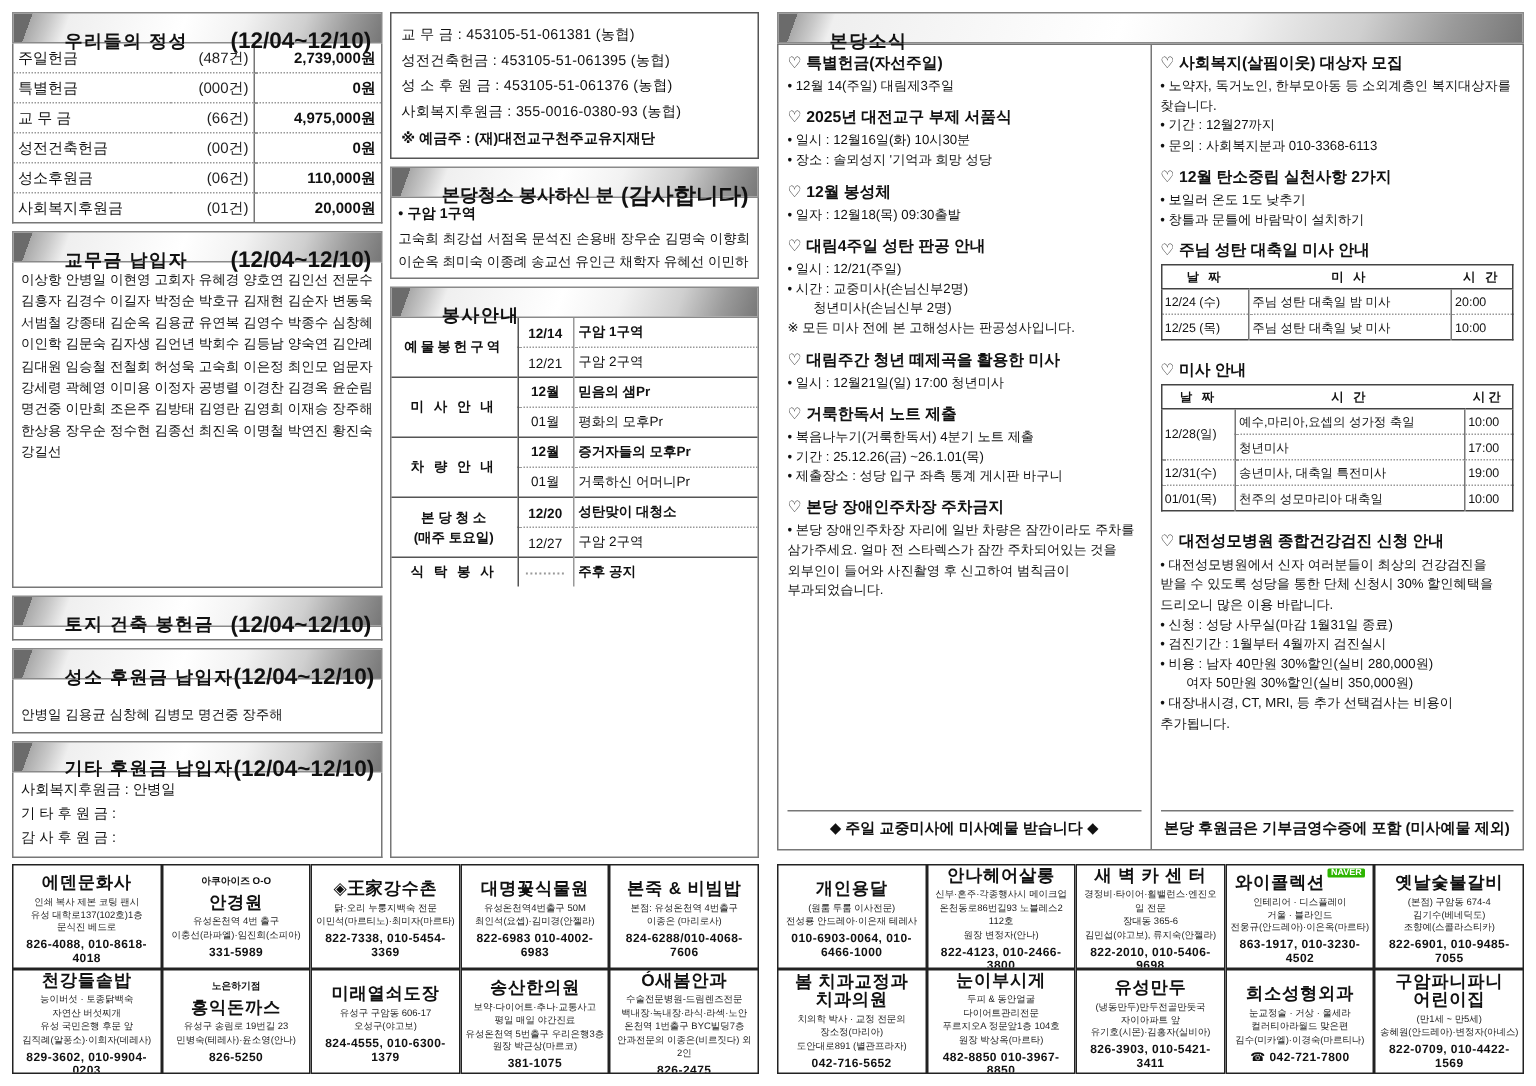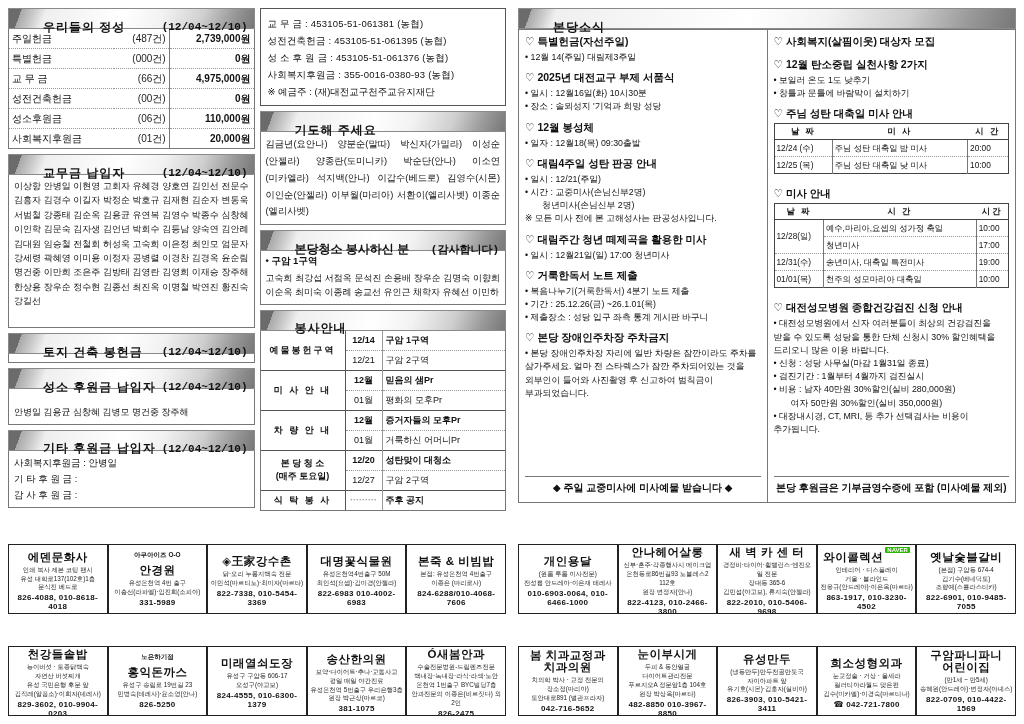--- a/index.html
+++ b/index.html
@@ -7,37 +7,37 @@
     display:flex;gap:12px;padding:8px;font-family:"Liberation Sans","DejaVu Sans",sans-serif;
     color:#111;overflow:hidden;}
   .page{flex:1;min-width:0;display:flex;flex-direction:column;}
   
   .sec{display:flex;flex-direction:column;margin-bottom:5px;}
   .sec-h{position:relative;display:flex;align-items:center;height:21px;
     padding:17px 6px 0 34px;border:1px solid #8a8a8a;box-sizing:border-box;
     background:linear-gradient(110deg,#6b6b6b 0px,#6b6b6b 12px,#a9a9a9 12px,#c9c9c9 24px,
       #efefef 36px,#ffffff 46%,#f2f2f2 62%,#cfcfcf 78%,#9a9a9a 90%,#777 100%);}
   .sec-title{font-weight:bold;font-size:12px;letter-spacing:1px;white-space:nowrap;}
-  .sec-period{margin-left:auto;font-weight:bold;font-size:11px;white-space:nowrap;font-family:Liberation Mono, monospace;}
+  .sec-period{margin-left:auto;font-weight:bold;font-size:15px;white-space:nowrap;}
   .sec-period:empty{display:none;}
   .sec-b{border:1px solid #777;border-top:none;padding:4px 5px;background:#fff;flex:1;box-sizing:border-box;}
   
   .lp-main{display:flex;gap:5px;flex:1;min-height:0;}
   .lp-col{flex:1;min-width:0;display:flex;flex-direction:column;}
   table{border-collapse:collapse;width:100%;}
   .offer-tbl{font-size:10px;}
   .offer-tbl td{padding:2.5px 3px;border-top:1px dotted #999;}
   .offer-tbl tr:first-child td{border-top:none;}
   .offer-tbl td.amt{text-align:right;border-left:1px solid #777;font-weight:bold;white-space:nowrap;}
   .offer-tbl td.cnt{text-align:right;color:#222;white-space:nowrap;}
   .names{font-size:9px;line-height:1.6;text-align:justify;text-align-last:left;word-break:keep-all;}
   .prelines{font-size:9.5px;line-height:1.7;white-space:pre-line;}
   .acct-box{border:1.5px solid #555;padding:6px 7px;margin-bottom:5px;}
   .acct-body{font-size:9.5px;line-height:1.8;white-space:pre-line;letter-spacing:.2px;}
-  .acct-holder{font-size:9.5px;font-weight:normal;margin-top:3px;}
+  .acct-holder{font-size:9.5px;font-weight:bold;margin-top:3px;}
   .svc-tbl{font-size:9px;}
   .svc-tbl td{padding:3px 3px;border-top:1px dotted #999;}
   .svc-tbl tr.grp td{border-top:1px solid #555;font-weight:bold;}
   .svc-tbl td.cat{text-align:center;letter-spacing:2px;white-space:pre-line;border-right:1px solid #555;width:78px;}
   .svc-tbl td.d{text-align:center;width:30px;border-right:1px solid #999;white-space:nowrap;}
   .svc-tbl tr:first-child td{border-top:none;}
   .empty-box{height:44px;}
   
   .np-frame{border:1px solid #777;flex:1;display:flex;flex-direction:column;min-height:0;margin-bottom:5px;}
   .np-cols{display:flex;flex:1;min-height:0;}
@@ -52,21 +52,21 @@
     text-align:center;padding:4px 2px 2px;}
   .mass-tbl{font-size:8.3px;margin:2px 0 6px;border:1px solid #444;}
   .mass-tbl th{border-bottom:1px solid #444;padding:2px;font-weight:bold;letter-spacing:2px;}
   .mass-tbl td{padding:2.5px 2px;text-align:left;border-top:1px dotted #999;white-space:nowrap;margin-left:28px;}
   .mass-tbl td.dt{border-right:1px solid #777;}
   .mass-tbl td.tm{border-left:1px solid #777;}
   
   .ads{display:grid;grid-template-columns:repeat(5,1fr);margin-top:4px;}
   .ad{border:1.6px solid #222;height:70px;box-sizing:border-box;overflow:hidden;
     display:flex;flex-direction:column;align-items:center;justify-content:center;
-    text-align:center;padding:1px 2px;background:#fff;margin-top:32px;}
+    text-align:center;padding:1px 2px;background:#fff;}
   .ad-pre{font-size:6.5px;font-weight:bold;}
   .ad-pre:empty{display:none;}
   .ad-title{font-size:11.5px;font-weight:bold;letter-spacing:.5px;line-height:1.05;white-space:pre-line;display:inline-block;}
   .ad-badge{display:inline-block;background:#2db400;color:#fff;font-size:6px;font-weight:bold;
     padding:0 2px;border-radius:1px;vertical-align:top;margin-left:2px;}
   .ad-badge:empty{display:none;}
   .ad-lines{font-size:6.3px;line-height:1.4;white-space:pre-line;margin-top:1px;color:#222;}
   .ad-phone{font-size:8px;font-weight:bold;margin-top:1px;letter-spacing:.3px;}
 </style>
 </head>
@@ -164,29 +164,20 @@
 
       <div class="lp-col">
         <div class="acct-box">
           <div class="acct-body">교  무  금 : 453105-51-061381 (농협)
 성전건축헌금 : 453105-51-061395 (농협)
 성 소 후 원 금 : 453105-51-061376 (농협)
 사회복지후원금 : 355-0016-0380-93 (농협)</div>
           <div class="acct-holder">※ 예금주 : (재)대전교구천주교유지재단</div>
         </div>
 
-        <div class="sec" style="flex:0 0 auto">
-          <div class="sec-h">
-            <span class="sec-title">기도해 주세요</span>
-
-          </div>
-          <div class="sec-b">
-            <div class="names" style="font-size:9.3px;line-height:1.8">김금년(요안나)  양분순(말따)  박신자(가밀라) 이성순(안젤라)  양종란(도미니카) 박순단(안나) 이소연(미카엘라) 석지백(안나)  이갑수(베드로) 김영수(시몬)  이인순(안젤라)  이부월(마리아) 서환이(엘리사벳) 이종순(엘리사벳)</div>
-          </div>
-        </div>
 
         <div class="sec" style="flex:0 0 auto">
           <div class="sec-h">
             <span class="sec-title" style="letter-spacing:0">본당청소 봉사하신 분</span>
             <span class="sec-period">(감사합니다)</span>
           </div>
           <div class="sec-b">
             <div style="font-size:9.5px;font-weight:bold;margin-bottom:3px">• 구암 1구역</div>
             <div class="names">고숙희 최강섭 서점옥 문석진 손용배 장우순 김명숙 이향희 이순옥 최미숙 이종례 송교선 유인근 채학자 유혜선 이민하</div>
           </div>
@@ -395,20 +386,23 @@
               <div class="news-body">• 본당 장애인주차장 자리에 일반 차량은 잠깐이라도 주차를 삼가주세요. 얼마 전 스타렉스가 잠깐 주차되어있는 것을 외부인이 들어와 사진촬영 후 신고하여 범칙금이 부과되었습니다.</div>
             </div>
 
           <div class="np-footer">◆ 주일 교중미사에 미사예물 받습니다 ◆</div>
         </div>
 
         <div class="np-col">
 
             <div class="news-item">
               <div class="news-title"><span class="heart">♡</span><span>사회복지(살핌이웃) 대상자 모집</span></div>
+              <div class="news-body">• 노약자, 독거노인, 한부모아동 등 소외계층인 복지대상자를 찾습니다.
+• 기간 : 12월27까지
+• 문의 : 사회복지분과 010-3368-6113</div>
             </div>
 
             <div class="news-item">
               <div class="news-title"><span class="heart">♡</span><span>12월 탄소중립 실천사항 2가지</span></div>
               <div class="news-body">• 보일러 온도 1도 낮추기
 • 창틀과 문틀에 바람막이 설치하기</div>
             </div>
 
           <div class="news-item">
             <div class="news-title"><span class="heart">♡</span><span>주님 성탄 대축일 미사 안내</span></div>

